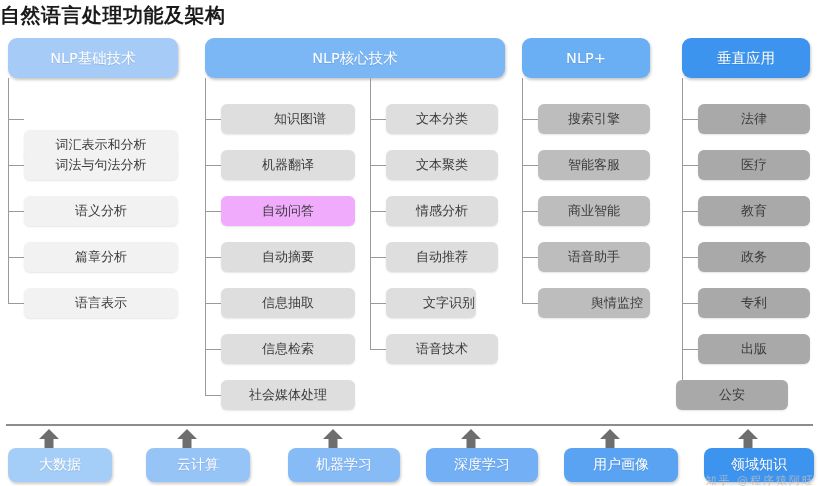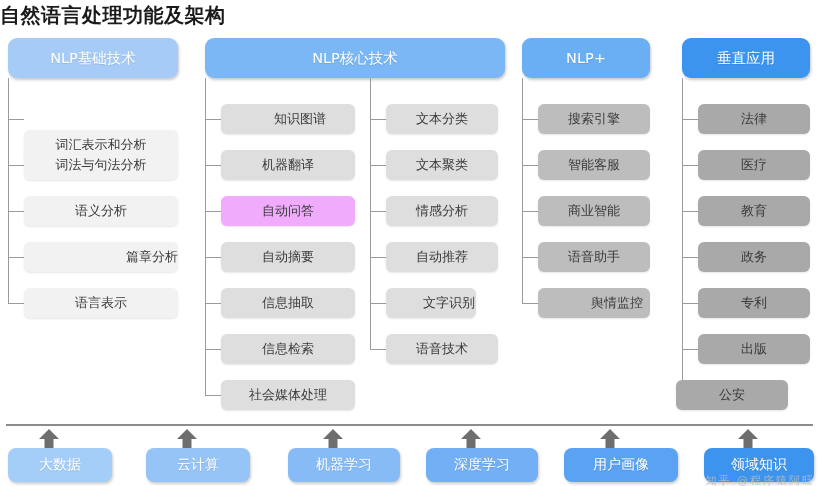--- a/index.html
+++ b/index.html
@@ -125,21 +125,21 @@
   <div id="nodes">
       <div class="node" style="left: 24px; top: 104px; width: 154px; background: rgb(242, 242, 242); margin-top: 26px;">
         <span>词汇表示和分析</span>
       </div>
       <div class="node" style="left: 24px; top: 150px; width: 154px; background: rgb(242, 242, 242);">
         <span>词法与句法分析</span>
       </div>
       <div class="node" style="left: 24px; top: 196px; width: 154px; background: rgb(242, 242, 242);">
         <span>语义分析</span>
       </div>
-      <div class="node" style="left: 24px; top: 242px; width: 154px; background: rgb(242, 242, 242); justify-content: flex-end;">
+      <div class="node" style="left: 24px; top: 242px; width: 154px; background: rgb(242, 242, 242);">
         <span>篇章分析</span>
       </div>
       <div class="node" style="left: 24px; top: 288px; width: 154px; background: rgb(242, 242, 242);">
         <span>语言表示</span>
       </div>
       <div class="node" style="left: 221px; top: 104px; width: 134px; background: rgb(222, 222, 222); padding-left: 24px;">
         <span>知识图谱</span>
       </div>
       <div class="node" style="left: 221px; top: 150px; width: 134px; background: rgb(222, 222, 222);">
         <span>机器翻译</span>

